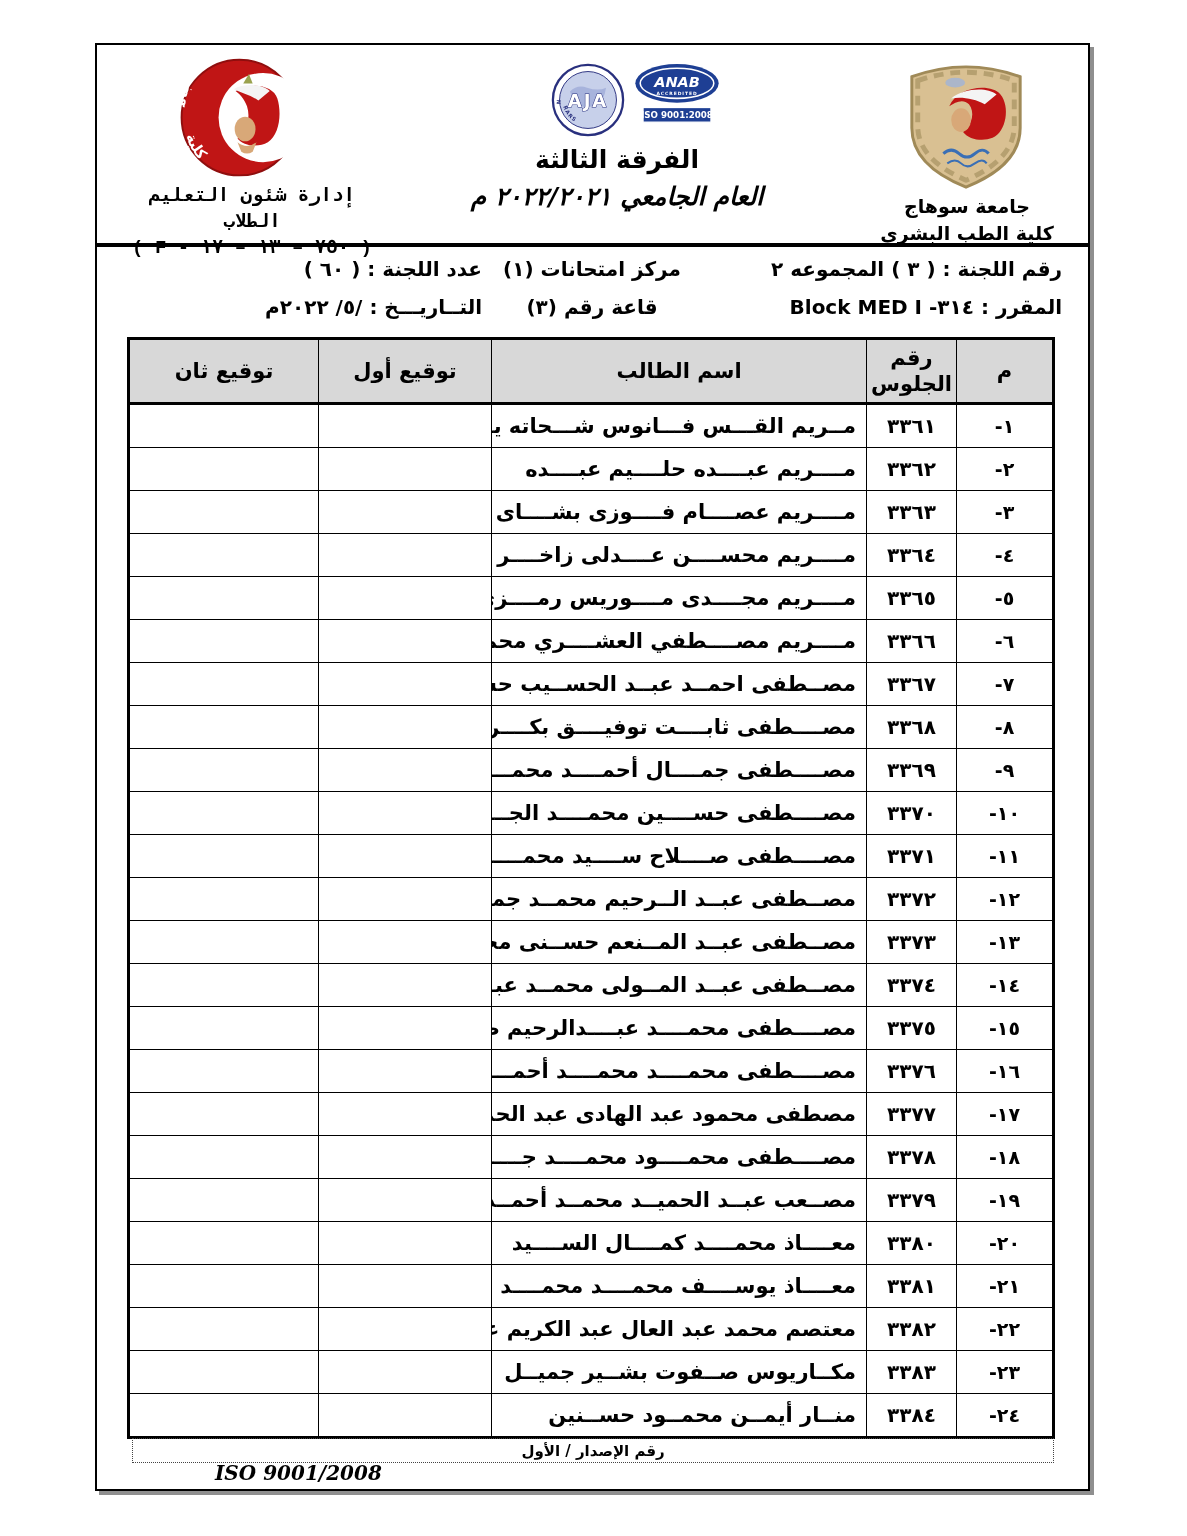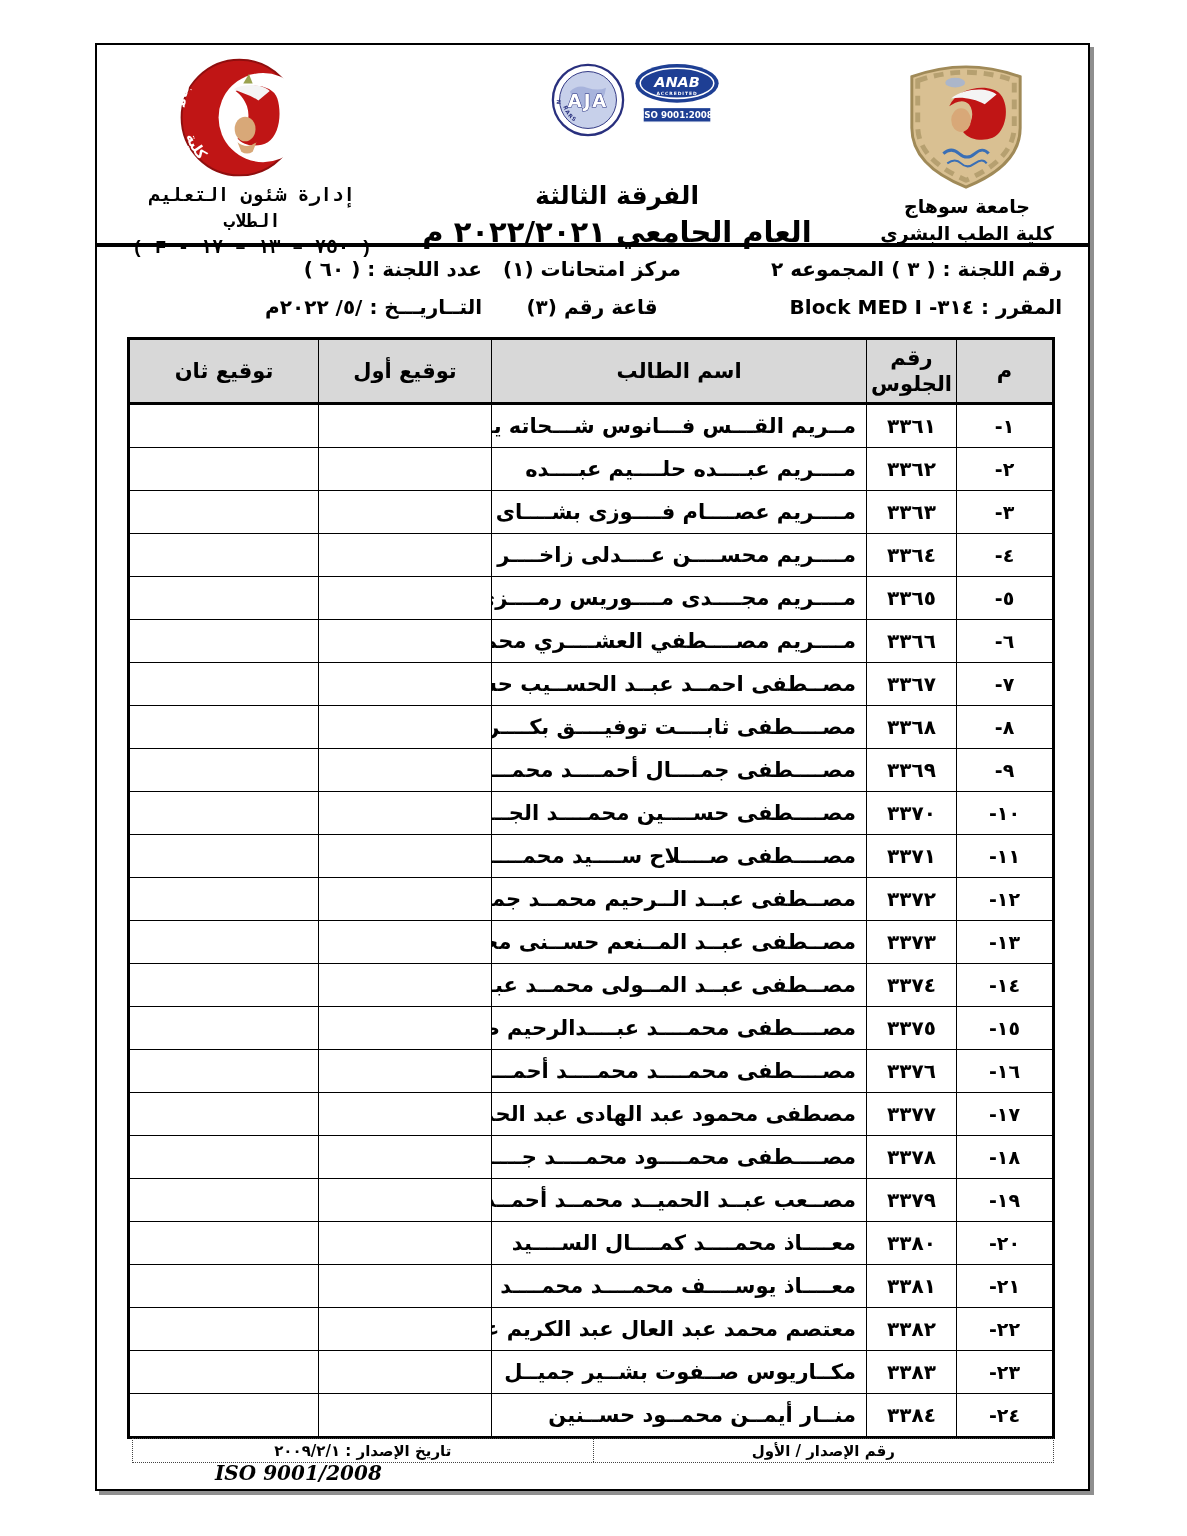--- a/index.html
+++ b/index.html
@@ -13,23 +13,23 @@
     background:#fff;border:2px solid #000;
     box-shadow:4px 4px 0 0 #8f8f8f;
     direction:rtl;font-weight:700;color:#000;
   }
   
   .crescent-wrap{position:absolute;left:55px;top:10px;width:190px;height:128px;}
   .left-caption{position:absolute;left:30px;top:138px;width:250px;text-align:center;line-height:26px;}
   .left-caption .l1{font-size:19px;font-family:Liberation Mono, monospace;}
   .left-caption .l2{font-size:19px;direction:ltr;font-family:Liberation Mono, monospace;}
   .center-logos{position:absolute;left:448px;top:18px;width:176px;height:80px;display:flex;gap:8px;align-items:flex-start;}
-  .titles{position:absolute;left:325px;top:96px;width:390px;text-align:center;line-height:37px;margin-top:36px;}
+  .titles{position:absolute;left:325px;top:96px;width:390px;text-align:center;line-height:37px;}
   .titles .t1{font-size:25px;}
-  .titles .t2{font-size:29px;}
+  .titles .t2{font-size:25px;font-style:italic;}
   .shield-wrap{position:absolute;left:803px;top:10px;width:132px;height:138px;}
   .shield-caption{position:absolute;left:770px;top:148px;width:200px;text-align:center;line-height:27px;font-size:19px;}
   .divider{position:absolute;left:0;right:0;top:198px;height:4px;background:#000;}
   
   .info-grid{
     position:absolute;left:0;right:0;top:210px;
     display:grid;grid-template-columns:386px 220px 1fr;
     row-gap:10px;font-size:20px;line-height:28px;
   }
   .info-grid .c1{text-align:right;padding-right:26px;}
@@ -340,17 +340,16 @@
           <td class="c-seat">٣٣٨٤</td>
           <td class="c-name">منــار أيمــن محمــود حســنين</td>
           <td class="c-sig"></td>
           <td class="c-sig"></td>
         </tr>
       </tbody>
   </table>
 
   <div class="footer-box">
     <div class="fcell">رقم الإصدار / الأول</div>
-    <div class="fcell">تاريخ الإصدار : ٢٠٠٩/٢/١</div>
   </div>
   <div class="iso-text">ISO 9001/2008</div>
 
 </div>
 
 </body></html>

